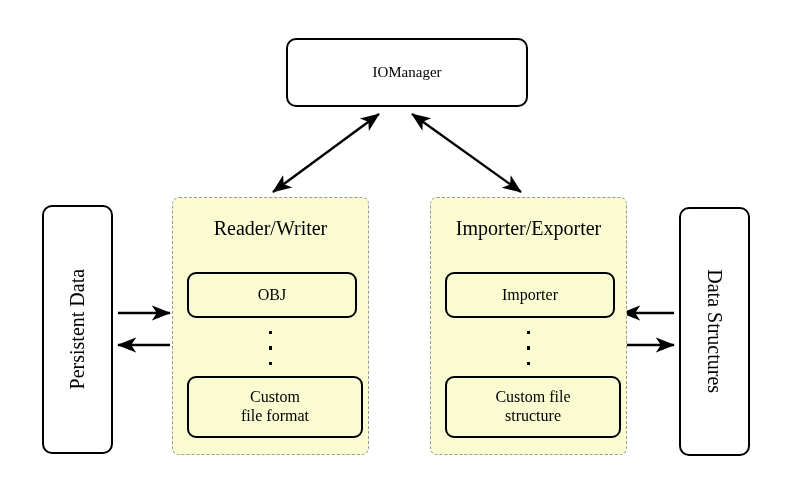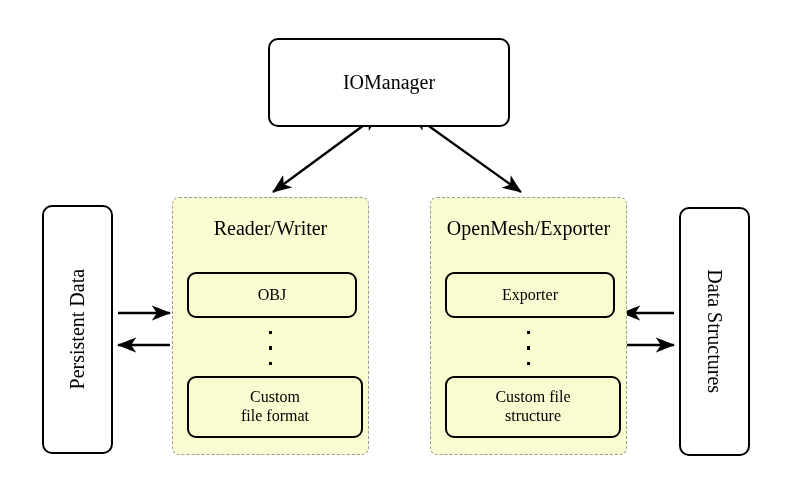--- a/index.html
+++ b/index.html
@@ -38,25 +38,25 @@
     background: #ffffff;
     display: flex;
     align-items: center;
     justify-content: center;
     text-align: center;
     line-height: 1.12;
   }
 
   
   #manager-box {
-    left: 268px;
+    left: 286px;
     top: 38px;
     width: 242px;
-    height: 89px;
-    font-size: 20px;
+    height: 69px;
+    font-size: 15px;
   }
 
   
   .side-box {
     background: #ffffff;
   }
   #persistent-box {
     left: 42px;
     top: 205px;
     width: 71px;
@@ -207,24 +207,24 @@
 
     <div class="item-box item-bottom">
       <span>
         <span>Custom</span><br>
         <span>file format</span>
       </span>
     </div>
   </div>
 
   <div class="panel" id="importer-panel">
-    <div class="panel-title">OpenMesh/Exporter</div>
+    <div class="panel-title">Importer/Exporter</div>
 
     <div class="item-box item-top">
-      <span>Exporter</span>
+      <span>Importer</span>
     </div>
 
     <div class="vdots">
       <span></span>
         <span></span>
         <span></span>
     </div>
 
     <div class="item-box item-bottom">
       <span>

